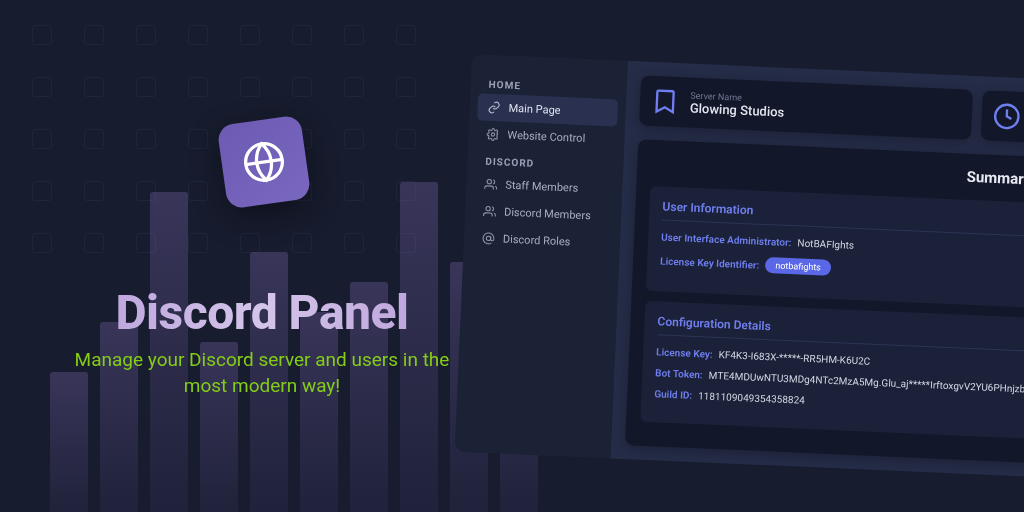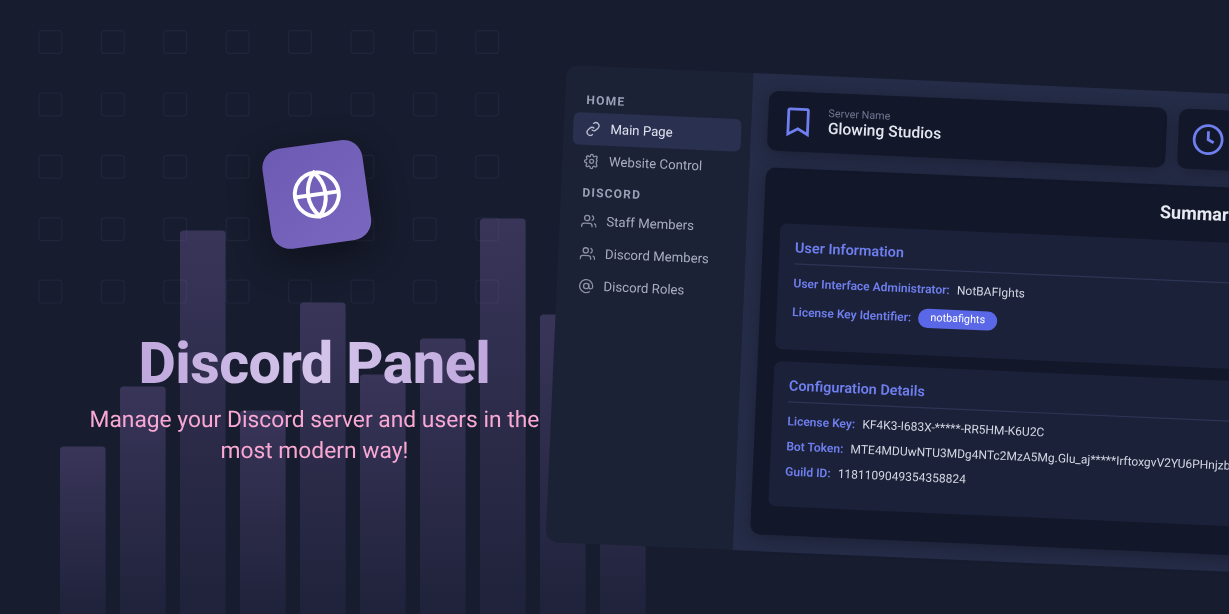--- a/index.html
+++ b/index.html
@@ -3,23 +3,23 @@
 <meta charset="utf-8">
 <style>
 *{margin:0;padding:0;box-sizing:border-box;font-family:-apple-system,BlinkMacSystemFont,'Segoe UI',Roboto,sans-serif}
 body{width:1024px;height:512px;background:#171c2e;overflow:hidden;position:relative}
 .bg-grid{position:absolute;top:25px;left:32px;display:flex;gap:32px;opacity:0.25}
 .grid-col{display:flex;flex-direction:column;gap:32px}
 .grid-sq{width:20px;height:20px;border:1px solid #3a4160;border-radius:3px}
 .bars{position:absolute;bottom:0;left:50px;display:flex;gap:12px;align-items:flex-end}
 .bar{width:38px;background:linear-gradient(180deg,rgba(120,100,170,0.35),rgba(80,70,130,0.15));border-radius:3px 3px 0 0}
 .logo{position:absolute;top:120px;left:222px;width:84px;height:84px;background:linear-gradient(145deg,#6d5bb3,#7a67c0);border-radius:16px;display:flex;align-items:center;justify-content:center;transform:rotate(-8deg);box-shadow:0 10px 30px rgba(0,0,0,0.4)}
-.hero{position:absolute;top:274px;left:62px;width:400px;text-align:center}
+.hero{position:absolute;top:284px;left:62px;width:400px;text-align:center}
 .hero h1{font-size:48px;font-weight:800;background:linear-gradient(90deg,#b89dd9,#d4c5ea,#b89dd9);-webkit-background-clip:text;-webkit-text-fill-color:transparent;background-clip:text;letter-spacing:-0.5px}
-.hero p{color:#f9a8d4;font-size:19px;margin-top:6px;line-height:1.35}
+.hero p{color:#84cc16;font-size:19px;margin-top:6px;line-height:1.35}
 .app{position:absolute;top:54px;left:472px;display:flex;transform:rotate(2.5deg);transform-origin:top left}
 .sidebar{width:156px;background:#1c2236;border-radius:10px 0 0 10px;padding:16px 8px}
 .shead{color:#9aa0b8;font-size:10px;font-weight:700;letter-spacing:1px;padding:8px 10px 4px}
 .sitem{display:flex;align-items:center;gap:8px;padding:7px 10px;color:#a8adc4;font-size:11px;border-radius:5px;cursor:pointer}
 .sitem.active{background:#2a3150;color:#dfe2ee}
 .sicon{width:13px;height:13px;flex-shrink:0;opacity:0.8}
 .main{background:#252c47;padding:14px;width:560px;border-radius:0 10px 10px 0}
 .cards{display:flex;gap:10px;margin-bottom:14px}
 .card{background:#13172a;border-radius:8px;padding:11px;display:flex;align-items:center;gap:11px;flex:1;box-shadow:0 3px 12px rgba(0,0,0,0.25)}
 .card.w{flex:0 0 190px}

